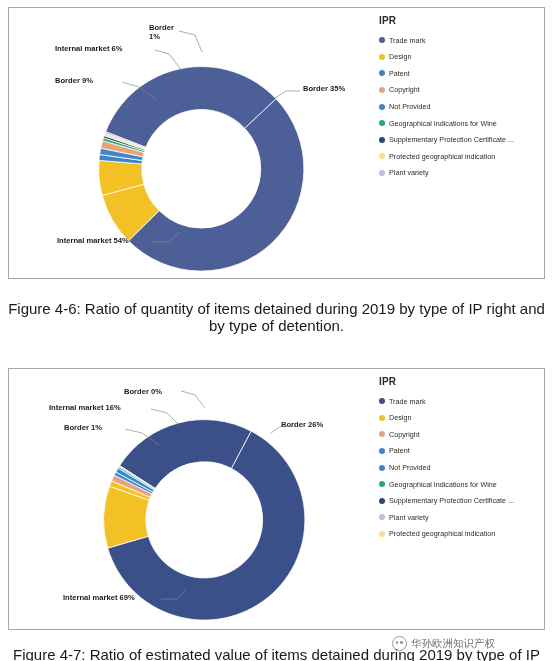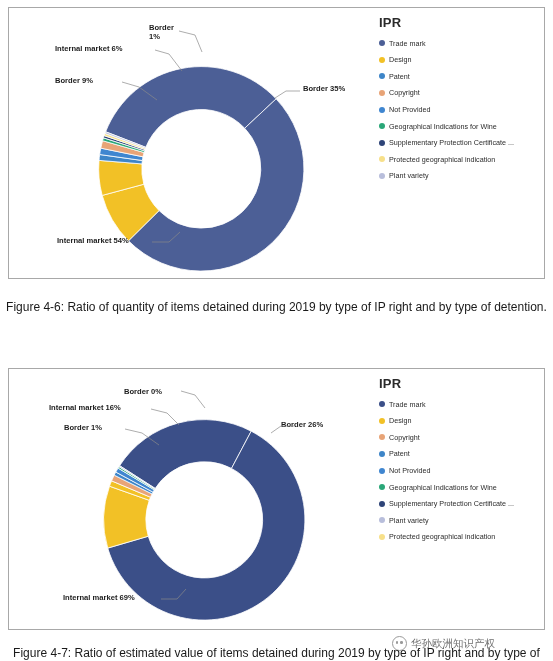--- a/index.html
+++ b/index.html
@@ -20,40 +20,40 @@
   }
   .chart-area{position:absolute;left:0;top:0;width:100%;height:100%;}
   .legend{
     position:absolute;
     font-size:7.2px;
     line-height:1;
     color:#2b2b2b;
   }
   .legend-title{
     font-weight:bold;
-    font-size:13px;
+    font-size:10px;
     margin-bottom:6px;
     letter-spacing:.2px;
   }
   .legend-row{
     display:flex;
     align-items:center;
     height:16.6px;
     white-space:nowrap;
   }
   .legend-dot{
     width:6px;height:6px;border-radius:50%;
     margin-right:4px;flex:0 0 auto;
   }
   .legend-label{font-size:7.2px;}
   .caption{
     position:absolute;
     left:0;right:0;
     text-align:center;
-    font-size:12px;
+    font-size:15px;
     color:#1a1a1a;
     font-family:"Liberation Sans", sans-serif;
   }
   .callout{
     position:absolute;
     font-size:7.6px;
     font-weight:bold;
     color:#1d1d1d;
     white-space:nowrap;
   }

